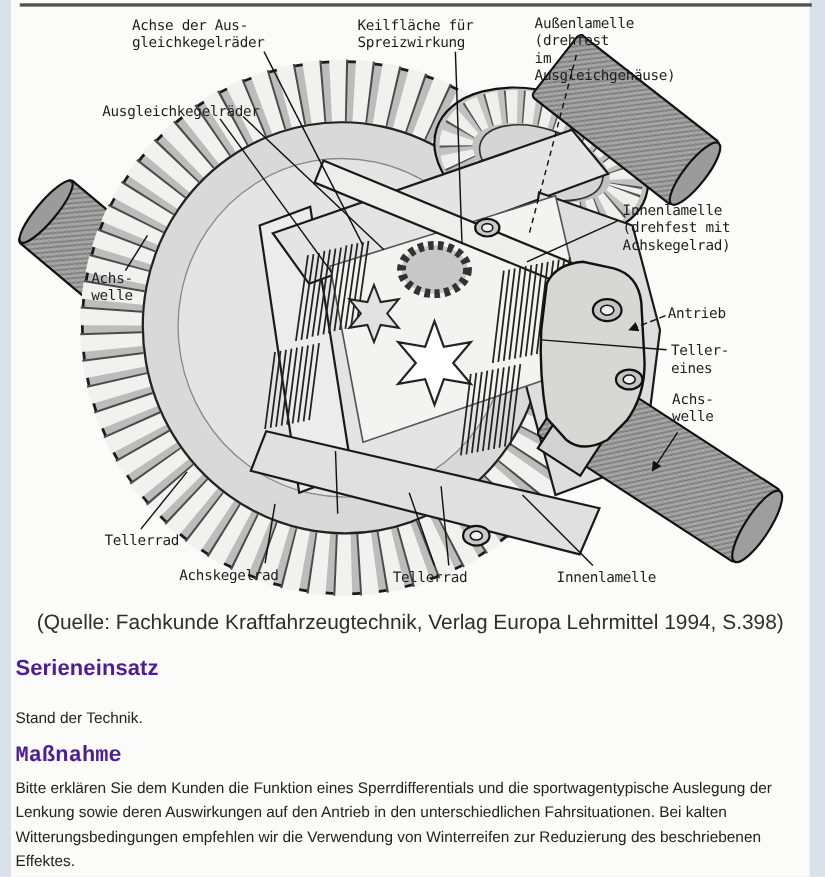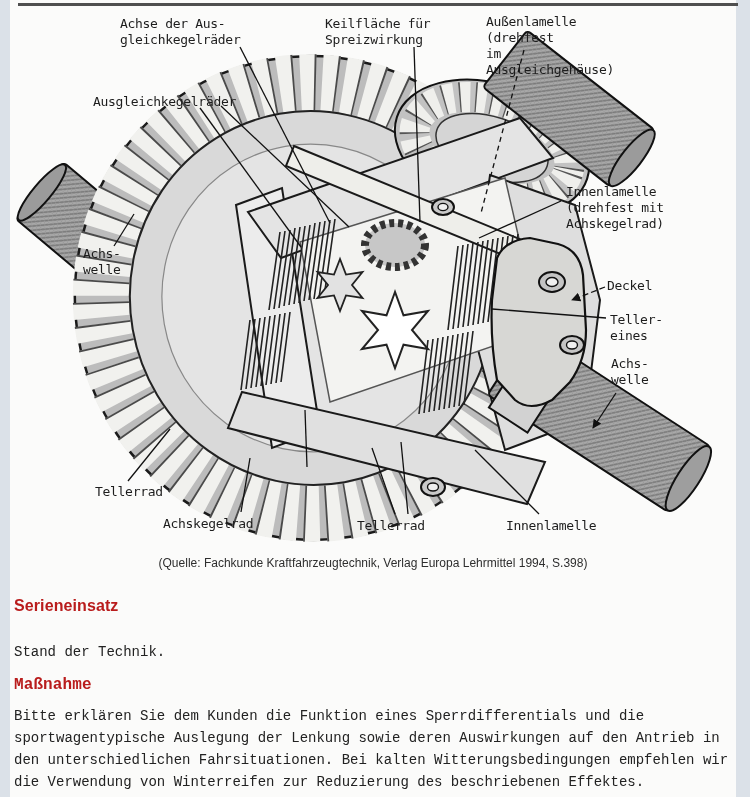--- a/index.html
+++ b/index.html
@@ -21,29 +21,29 @@
   }
   .figure svg{position:absolute;left:0;top:0;}
   .fig-label{
     position:absolute;z-index:4;
     font-family:"DejaVu Sans Mono",monospace;
     font-size:13px;line-height:16px;letter-spacing:-0.3px;
     color:#1d1d1d;white-space:pre-line;
   }
   .caption{
     position:absolute;left:10px;top:556px;width:726px;
-    text-align:center;font-size:12px;color:#2e2e2e;
+    text-align:center;font-size:19px;color:#2e2e2e;
   }
   .sec-heading{
     position:absolute;left:14px;
-    font-size:16px;font-weight:bold;color:#b91c1c;letter-spacing:.1px;
+    font-size:20px;font-weight:bold;color:#4c1d95;letter-spacing:.1px;
   }
   .sec-body{
     position:absolute;left:14px;
-    font-size:14px;color:#222;line-height:22px;font-family:Liberation Mono, monospace;
+    font-size:14px;color:#222;line-height:22px;
   }
   #heading-1{top:597px;}
   #body-1{top:641px;}
   #heading-2{top:676px;font-family:Liberation Mono, monospace;}
   #body-2{top:705px;width:716px;}
 </style>
 </head>
 <body>
 
 <div class="content"></div>
@@ -161,21 +161,21 @@
   <div class="fig-label" style="left:315px;top:10px">Keilfläche für
 Spreizwirkung</div>
   <div class="fig-label" style="left:476px;top:8px">Außenlamelle (drehfest
 im Ausgleichgehäuse)</div>
   <div class="fig-label" style="left:83px;top:88px">Ausgleichkegelräder</div>
   <div class="fig-label" style="left:556px;top:178px">Innenlamelle
 (drehfest mit
 Achskegelrad)</div>
   <div class="fig-label" style="left:73px;top:240px">Achs-
 welle</div>
-  <div class="fig-label" style="left:597px;top:272px">Deckel</div>
+  <div class="fig-label" style="left:597px;top:272px">Antrieb</div>
   <div class="fig-label" style="left:600px;top:306px">Teller-
 eines</div>
   <div class="fig-label" style="left:601px;top:350px">Achs-
 welle</div>
   <div class="fig-label" style="left:85px;top:478px">Tellerrad</div>
   <div class="fig-label" style="left:153px;top:510px">Achskegelrad</div>
   <div class="fig-label" style="left:347px;top:512px">Tellerrad</div>
   <div class="fig-label" style="left:496px;top:512px">Innenlamelle</div>
 </div>
 

